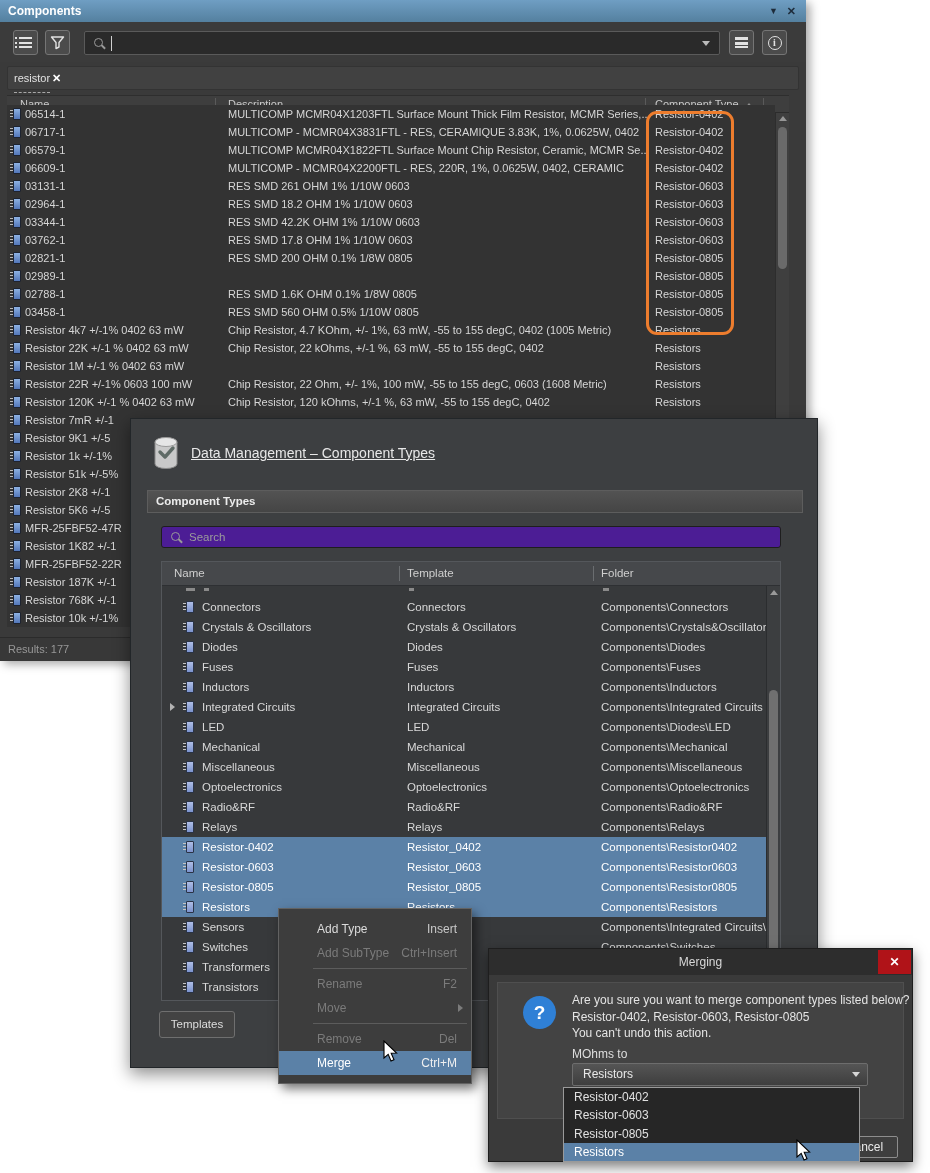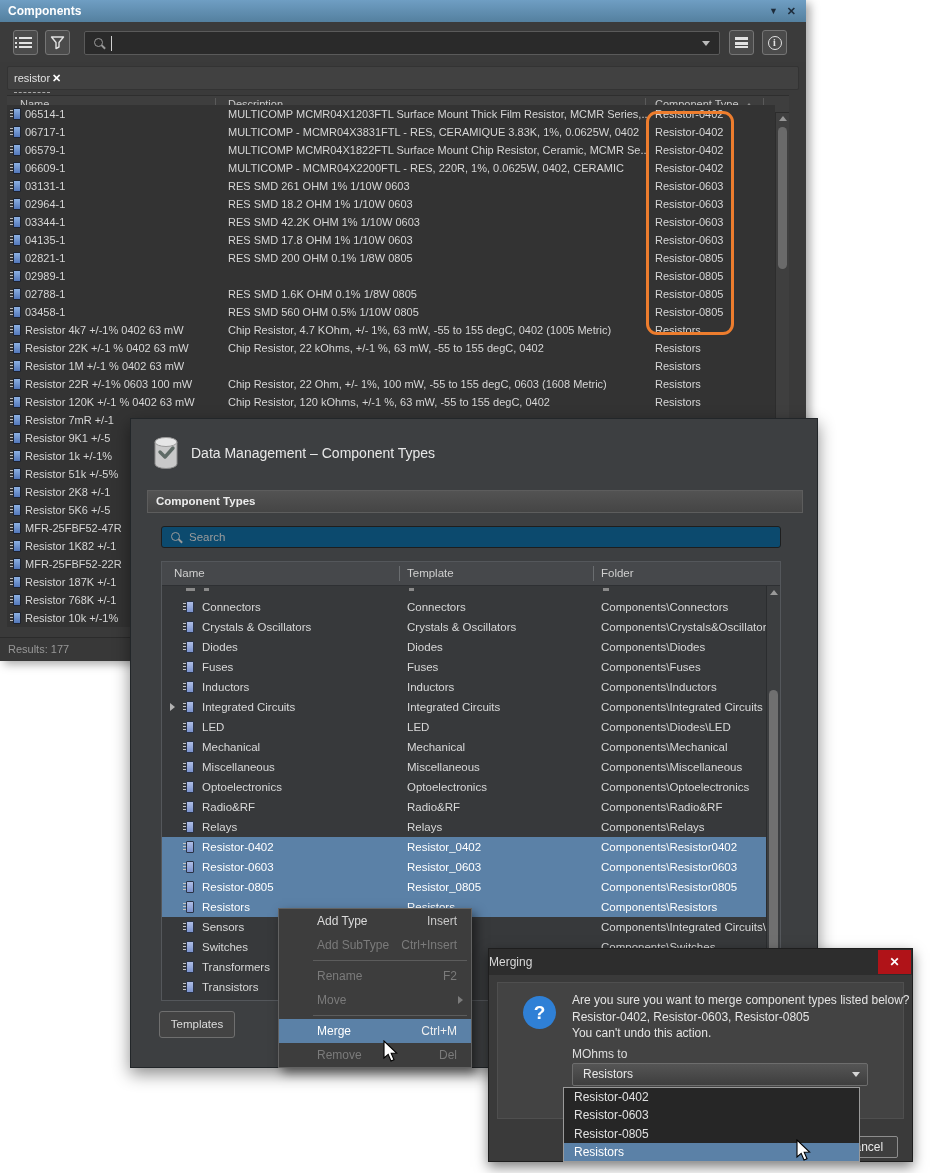--- a/index.html
+++ b/index.html
@@ -67,25 +67,25 @@
   .scrollv .thumb{position:absolute;left:2px;top:14px;width:9px;height:142px;background:#6a6a6a;border-radius:5px;}
   .orange-box{position:absolute;left:646px;top:111px;width:88px;height:224px;border:3px solid #ED7D2E;
      border-radius:11px;z-index:5;}
   .results{position:absolute;left:0;top:637px;width:806px;height:24px;background:#383838;
      border-top:1px solid #2b2b2b;color:#979797;font-size:11px;line-height:23px;padding-left:8px;}
 
   
   .dm{position:absolute;left:130px;top:418px;width:688px;height:650px;background:#3d3f41;
       border:1px solid #222629;box-shadow:0 6px 16px rgba(0,0,0,.45);z-index:10;color:#dedede;}
   .dm-icon{position:absolute;left:21px;top:18px;}
-  .dm-title{position:absolute;left:60px;top:26px;font-size:14px;color:#e8e8e8;}
+  .dm-title{position:absolute;left:60px;top:26px;font-size:14px;color:#e8e8e8;text-decoration:underline;}
   .dm-section{position:absolute;left:16px;top:71px;width:656px;height:23px;
       background:linear-gradient(#535353,#454545);border:1px solid #5d5d5d;font-weight:bold;
       font-size:11.5px;line-height:21px;padding-left:8px;color:#ececec;}
-  .dm-search{position:absolute;left:30px;top:107px;width:620px;height:22px;background:#0c4a6e;
+  .dm-search{position:absolute;left:30px;top:107px;width:620px;height:22px;background:#4c1d95;
       border:1px solid #1e1e1e;border-radius:3px;}
   .dm-search .mag{position:absolute;left:9px;top:5px;}
   .dm-search .ph{position:absolute;left:27px;top:0;line-height:21px;font-size:11.5px;color:#9c9c9c;}
 
   .dm-list{position:absolute;left:30px;top:142px;width:620px;height:440px;background:#37393b;
       border:1px solid #54575b;overflow:hidden;}
   .lhead{position:relative;height:24px;background:#46484b;border-bottom:1px solid #2e3033;
       color:#cfcfcf;font-size:11.5px;line-height:23px;}
   .lhead .h1{position:absolute;left:12px;} .lhead .h2{position:absolute;left:245px;} .lhead .h3{position:absolute;left:439px;}
   .lsep{position:absolute;top:4px;bottom:4px;width:1px;background:#6a6d70;}
@@ -104,34 +104,34 @@
   .df{position:absolute;left:439px;width:168px;overflow:hidden;}
   .dm-scroll{position:absolute;right:0;top:24px;bottom:0;width:14px;background:#3c3e40;border-left:1px solid #2b2d2f;}
   .dm-scroll .arr{position:absolute;top:4px;left:3px;width:0;height:0;border-left:4px solid transparent;
       border-right:4px solid transparent;border-bottom:5px solid #9a9a9a;}
   .dm-scroll .thumb{position:absolute;left:2px;top:104px;width:9px;height:306px;background:#707070;border-radius:5px;}
   .btn-templates{position:absolute;left:28px;top:592px;width:76px;height:27px;background:#434343;
       border:1px solid #6f6f6f;border-radius:3px;color:#dedede;font-size:11.5px;text-align:center;line-height:25px;}
 
   
   .menu{position:absolute;left:278px;top:908px;width:194px;background:#3d3d3d;border:1px solid #626262;
-      box-shadow:4px 5px 10px rgba(0,0,0,.5);z-index:20;padding:0 0;}
+      box-shadow:4px 5px 10px rgba(0,0,0,.5);z-index:20;padding:8px 0;}
   .mitem{position:relative;height:24px;font-size:12px;line-height:24px;color:#dcdcdc;}
   .mitem .ml{position:absolute;left:38px;} .mitem .ms{position:absolute;right:14px;color:#c9c9c9;}
   .mitem.dis,.mitem.dis .ms{color:#7b7b7b;}
   .mitem.hl{background:#5b81a7;color:#fff;} .mitem.hl .ms{color:#f0f0f0;}
   .msep{height:1px;background:#5c5c5c;margin:3px 4px 3px 34px;}
   .subarrow{position:absolute;right:8px;top:8px;width:0;height:0;border-top:4px solid transparent;
       border-bottom:4px solid transparent;border-left:5px solid #7b7b7b;}
 
   
   .merging{position:absolute;left:488px;top:948px;width:425px;height:214px;background:#3a3a3a;
       border:1px solid #1e1e1e;box-shadow:0 5px 12px rgba(0,0,0,.5);z-index:30;}
   .mg-titlebar{position:absolute;left:0;top:0;right:0;height:26px;background:#2d2d2d;}
-  .mg-title{width:100%;color:#d8d8d8;font-size:12px;line-height:26px;}
+  .mg-title{width:100%;text-align:center;color:#d8d8d8;font-size:12px;line-height:26px;}
   .mg-close{position:absolute;right:1px;top:1px;width:33px;height:24px;background:#b01318;color:#fff;
       font-size:12px;font-weight:bold;text-align:center;line-height:24px;}
   .mg-inner{position:absolute;left:8px;top:33px;right:8px;height:137px;background:#434343;border:1px solid #4f4f4f;}
   .qicon{position:absolute;left:25px;top:13px;width:33px;height:33px;border-radius:50%;background:#2F80D6;
       color:#fff;font-weight:bold;font-size:19px;text-align:center;line-height:33px;}
   .mg-msg{position:absolute;left:74px;top:9px;font-size:12px;color:#e4e4e4;line-height:16.5px;}
   .mg-label{position:absolute;left:74px;top:64px;font-size:12px;color:#dedede;}
   .mg-select{position:absolute;left:74px;top:80px;width:296px;height:23px;
       background:linear-gradient(#555,#3e3e3e);border:1px solid #6d6d6d;border-radius:2px;
       font-size:12px;color:#e8e8e8;line-height:21px;padding-left:10px;}
@@ -230,21 +230,21 @@
           <span class="cell ctype">Resistor-0603</span>
         </div>
         <div class="crow">
           <span class="chip"></span>
           <span class="cell cname">03344-1</span>
           <span class="cell cdesc">RES SMD 42.2K OHM 1% 1/10W 0603</span>
           <span class="cell ctype">Resistor-0603</span>
         </div>
         <div class="crow">
           <span class="chip"></span>
-          <span class="cell cname">04135-1</span>
+          <span class="cell cname">03762-1</span>
           <span class="cell cdesc">RES SMD 17.8 OHM 1% 1/10W 0603</span>
           <span class="cell ctype">Resistor-0603</span>
         </div>
         <div class="crow">
           <span class="chip"></span>
           <span class="cell cname">02821-1</span>
           <span class="cell cdesc">RES SMD 200 OHM 0.1% 1/8W 0805</span>
           <span class="cell ctype">Resistor-0805</span>
         </div>
         <div class="crow">
@@ -521,27 +521,27 @@
       <div class="msep"></div>
       <div class="mitem dis">
         <span class="ml">Rename</span>
         <span class="ms">F2</span>
       </div>
       <div class="mitem dis">
         <span class="ml">Move</span>
         <span class="subarrow"></span>
       </div>
       <div class="msep"></div>
+      <div class="mitem dis">
+        <span class="ml">Remove</span>
+        <span class="ms">Del</span>
+      </div>
       <div class="mitem hl">
         <span class="ml">Merge</span>
         <span class="ms">Ctrl+M</span>
-      </div>
-      <div class="mitem dis">
-        <span class="ml">Remove</span>
-        <span class="ms">Del</span>
       </div>
     </div>
   <svg class="cursor" style="left:383px;top:1040px" width="17" height="24" viewBox="0 0 17 24">
     <path d="M1 1 L1 18 L5.2 14.4 L8 21 L11 19.7 L8.2 13.3 L13.6 13 Z" fill="#fff" stroke="#000" stroke-width="1.1"></path>
   </svg>
 
   <section class="merging">
     <div class="mg-titlebar">
       <div class="mg-title">Merging</div>
       <div class="mg-close">✕</div>

